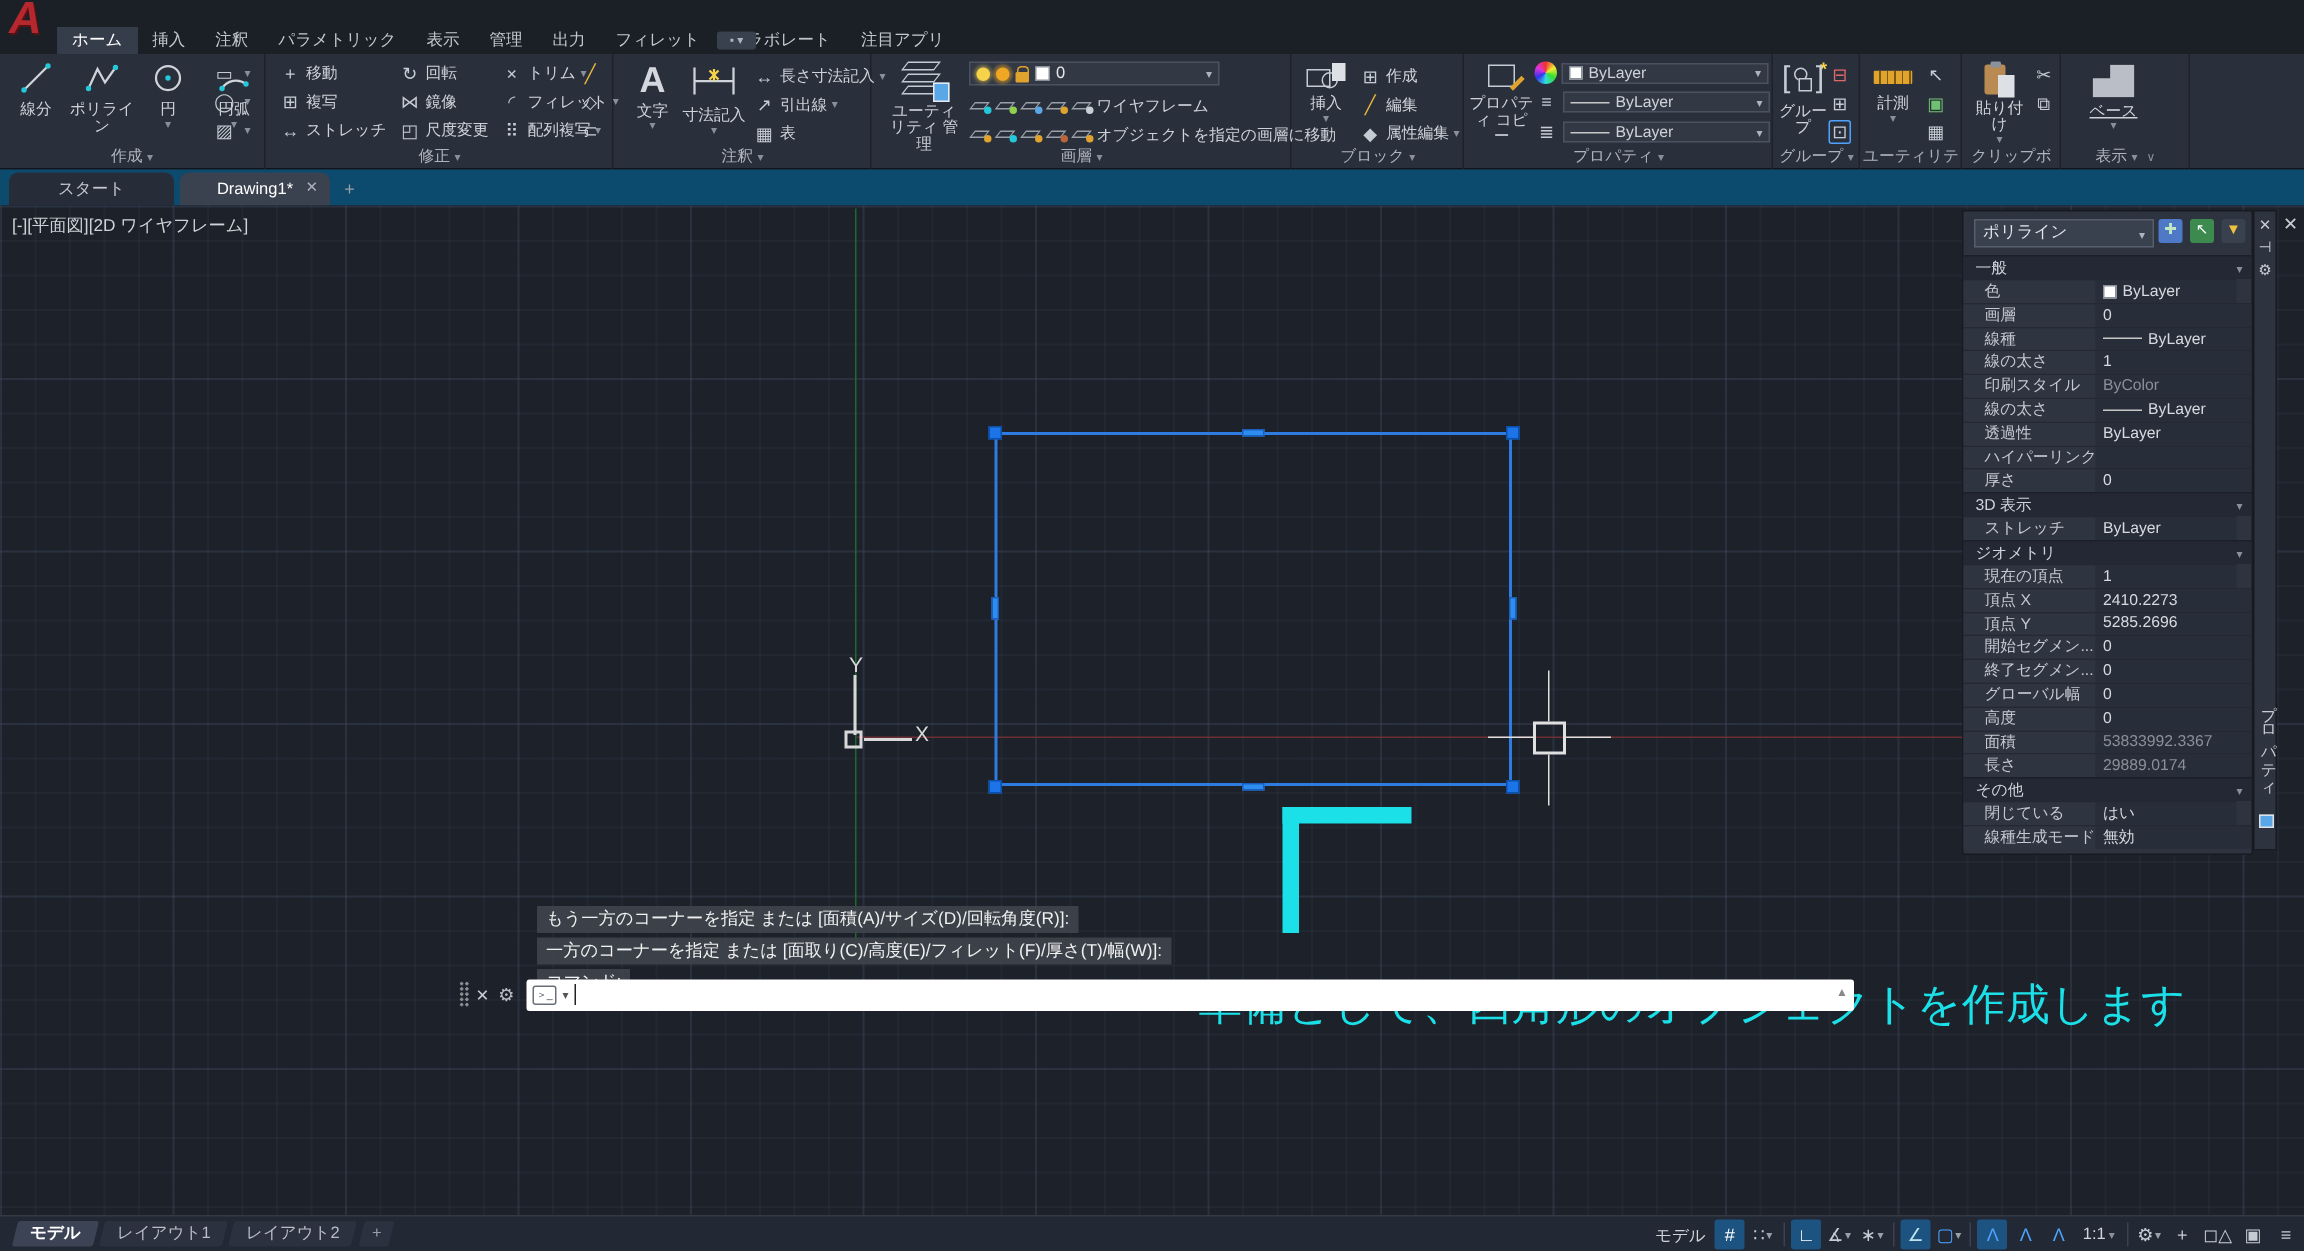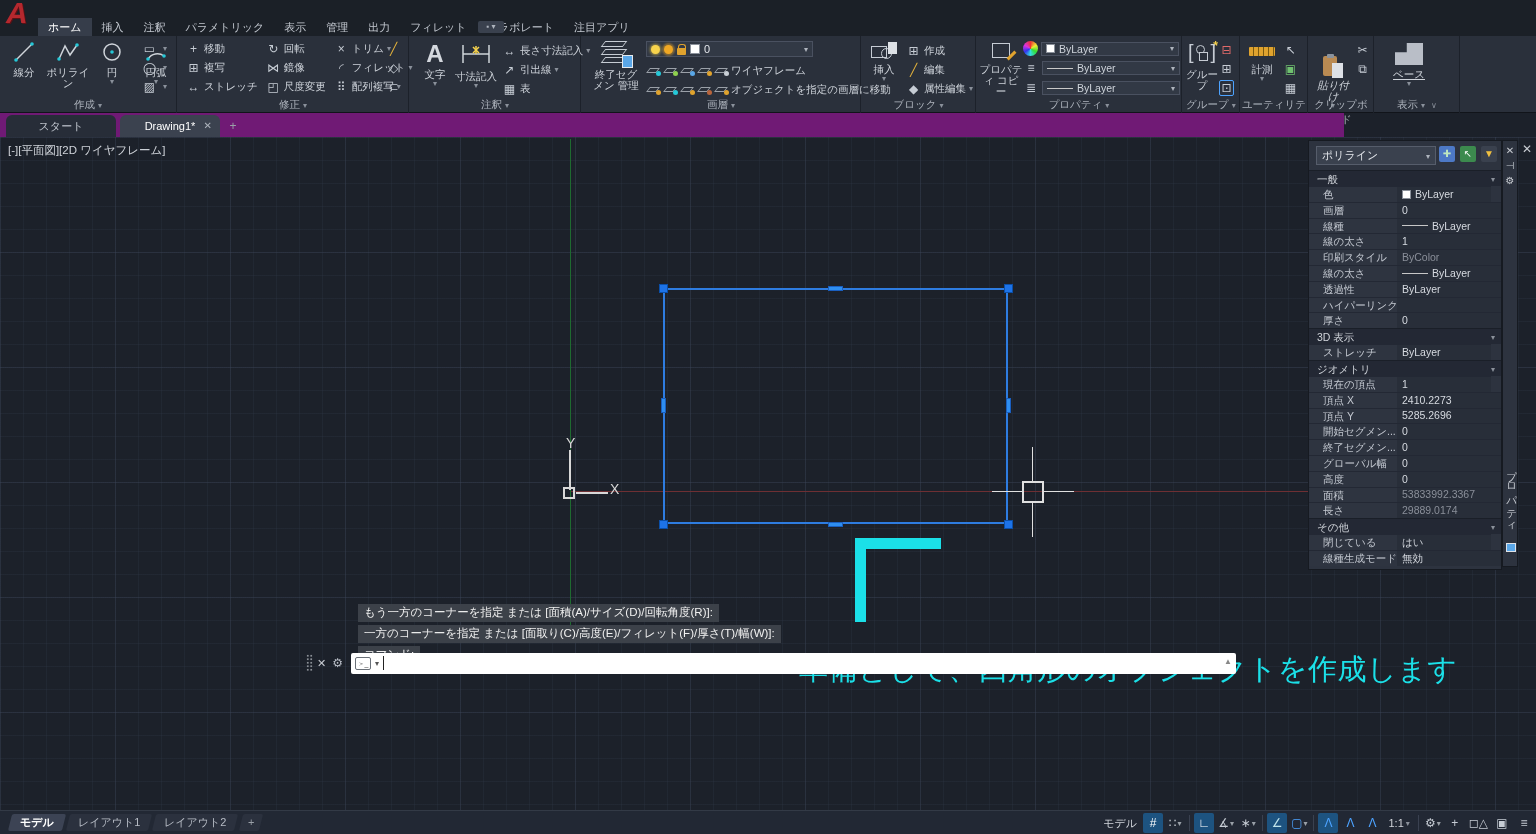--- a/index.html
+++ b/index.html
@@ -70,21 +70,21 @@
   .group-glyph b { position:absolute; right:-2px; top:-4px; color:#f7d34c; font-size:12px; font-weight:bold; }
 
   .measure-glyph { width:26px; height:9px; background:#e0a32e; background-image:repeating-linear-gradient(90deg, transparent 0 4px, #7a5a10 4px 5px); border-radius:1px; }
   .paste-glyph { position:relative; width:20px; height:24px; }
   .paste-glyph u { position:absolute; left:0; top:2px; width:14px; height:20px; background:#b98a52; border-radius:2px; }
   .paste-glyph s { position:absolute; left:4px; top:0; width:7px; height:4px; background:#8a929c; border-radius:1px; }
   .paste-glyph b { position:absolute; right:0; bottom:0; width:11px; height:15px; background:#dde1e6; }
   .base-glyph { width:28px; height:22px; background:#b9bec7; clip-path:polygon(0% 42%,42% 42%,42% 0%,100% 0%,100% 100%,0% 100%); }
 
   
-  .filetabs { position:absolute; left:0; top:113px; width:1344px; height:24px; background:#701a75; }
+  .filetabs { position:absolute; left:0; top:113px; width:1536px; height:24px; background:#0c4a6e; }
   .ftab { position:absolute; top:2px; height:22px; line-height:22px; text-align:center; border-radius:6px 6px 0 0; font-size:11px; }
   .ftab.start { left:6px; width:110px; background:#272d38; color:#c3c8d0; }
   .ftab.drawing { left:120px; width:100px; background:#3b424f; color:#fff; }
   .ftab .closex { position:absolute; right:8px; top:0; color:#aeb4bd; font-size:10px; }
   .newtab { position:absolute; left:226px; top:6px; width:14px; height:14px; color:#9aa0a8; font-size:12px; line-height:14px; text-align:center; }
 
   
   .canvas { position:absolute; left:0; top:137px; width:1536px; height:673px; background-color:#1c212a;
     background-image:
       linear-gradient(rgba(72,84,106,.13) 1px, transparent 1px),
@@ -337,21 +337,21 @@
     </div>
 
     <div class="panel" style="left:582px;width:279px;">
       <div class="big-btn" style="position:absolute;left:8px;top:2px;width:52px;">
         <span class="layers-stack">
           <i style="top:0;"></i>
             <i style="top:8px;"></i>
             <i style="top:16px;"></i>
             <span class="blue-box"></span>
         </span>
-        <span class="blabel">終了セグメン 管理</span>
+        <span class="blabel">ユーティリティ 管理</span>
       </div>
       <div class="layer-dd" style="left:64px;top:5px;width:167px;">
         <span class="mini-bulb"></span>
         <span class="mini-sun"></span>
         <span class="mini-lock"></span>
         <span class="white-swatch"></span>
         <span style="color:#e2e5ea;">0</span>
         <span class="ddcaret">▾</span>
       </div>
       <div id="layer-rows" style="position:absolute;left:64px;top:25px;">
@@ -502,21 +502,21 @@
             <span class="ticon" style="color:#6fc06f;">▣</span>
           </div>
         <div class="tool-row">
             <span class="ticon">▦</span>
           </div>
       </div>
       <div class="panel-label"><span>ユーティリティ</span><span class="caret">▾</span></div>
     </div>
 
     <div class="panel" style="left:1309px;width:65px;">
-      <div class="big-btn" style="position:absolute;left:4px;top:15px;width:40px;font-style:italic;">
+      <div class="big-btn" style="position:absolute;left:4px;top:2px;width:40px;">
         <span class="paste-glyph">
             <u></u>
             <s></s>
             <b></b>
           </span>
         <span class="blabel">貼り付け</span>
         <span class="caret8">▾</span>
       </div>
       <div class="side-icons" style="position:absolute;left:46px;top:4px;">
         <div class="tool-row">

